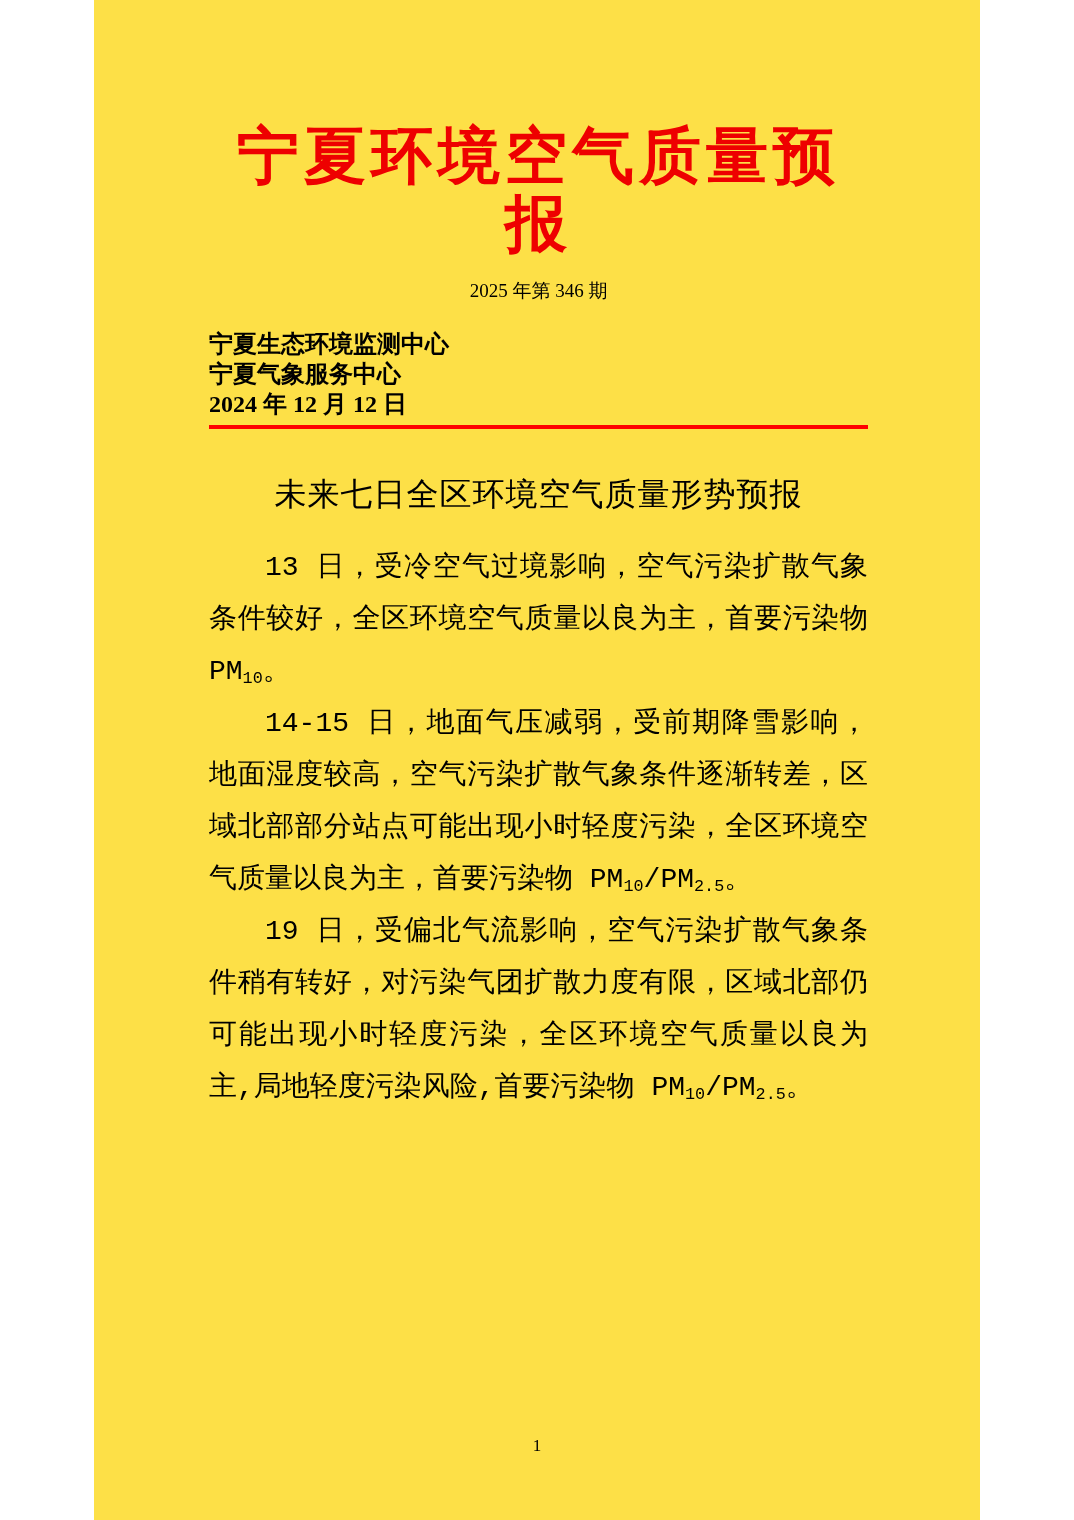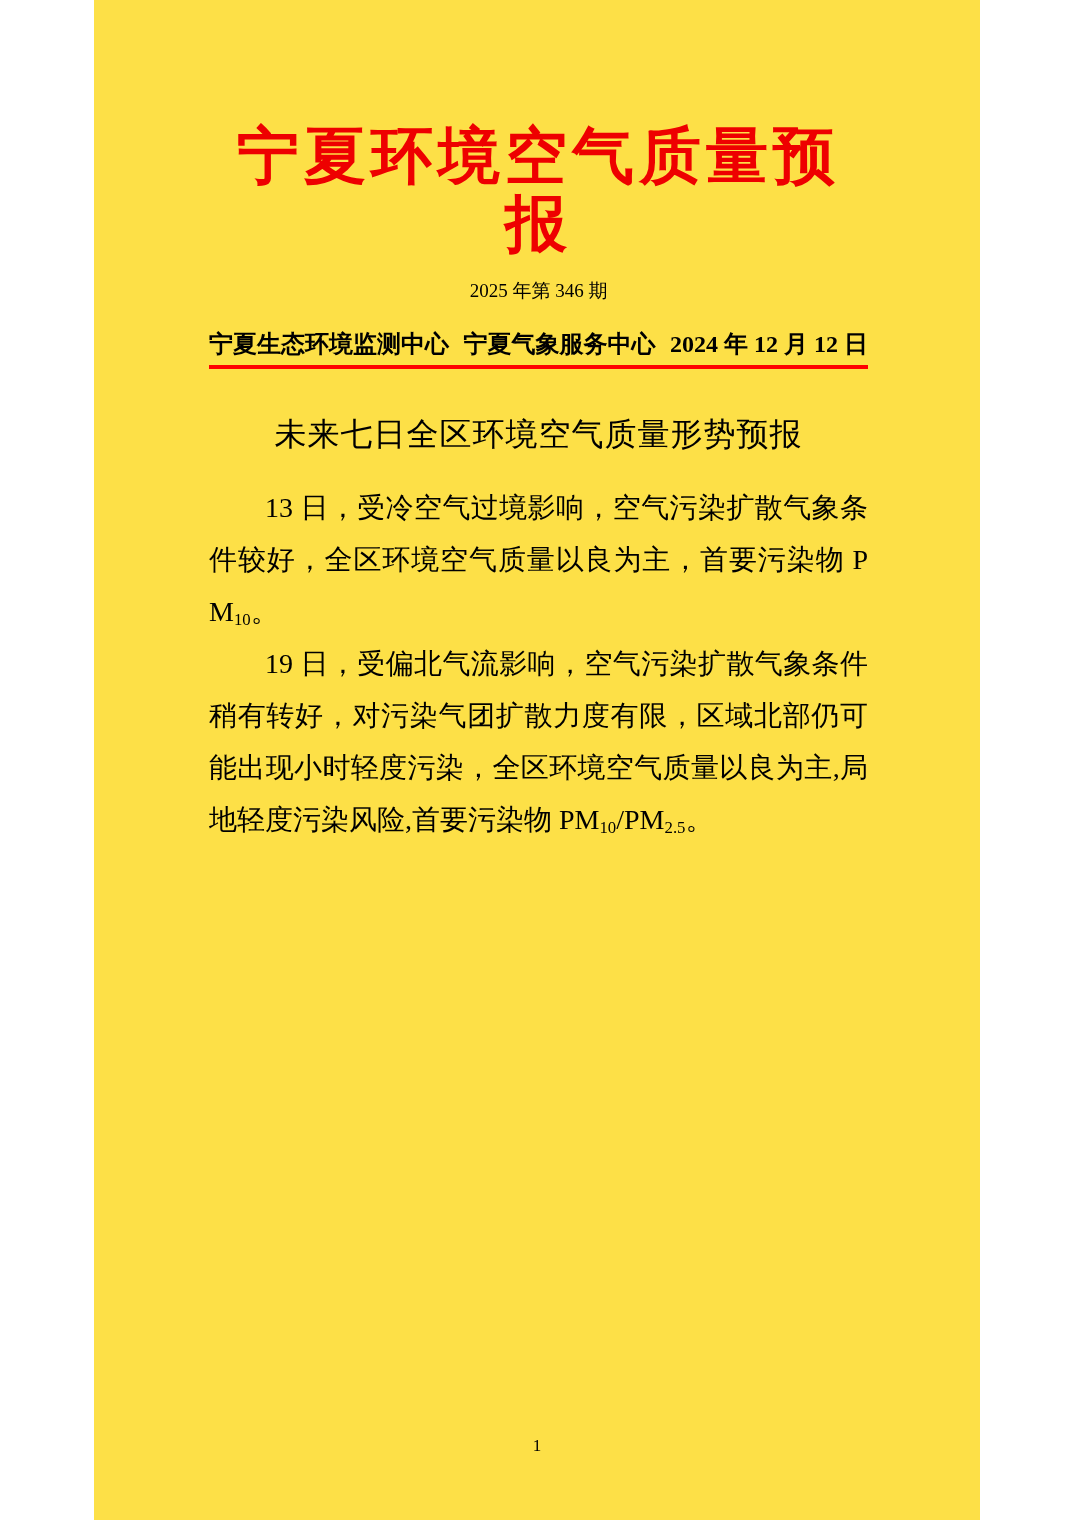--- a/index.html
+++ b/index.html
@@ -38,20 +38,21 @@
     line-height: 1.2;
   }
   .orgs-row {
     margin-top: 26px;
     display: flex;
     justify-content: space-between;
     align-items: baseline;
     font-size: 24px;
     font-weight: bold;
     line-height: 1.25;
+    flex-direction: column;
   }
   .red-rule {
     margin-top: 6px;
     height: 4px;
     background: #ff0000;
   }
   .section-title {
     margin: 46px 0 0 0;
     text-align: center;
     font-size: 32px;
@@ -63,20 +64,21 @@
   .body-text {
     margin-top: 28px;
   }
   .body-text p {
     margin: 0;
     font-size: 28px;
     line-height: 52px;
     text-align: justify;
     text-indent: 2em;
     word-break: break-all;
+    font-family: Liberation Mono, monospace;
   }
   .body-text sub {
     font-size: 60%;
     line-height: 0;
     vertical-align: -0.25em;
   }
   .page-number {
     position: absolute;
     left: 0;
     right: 0;
@@ -101,19 +103,20 @@
       <span>宁夏气象服务中心</span>
       <span>2024 年 12 月 12 日</span>
     </div>
 
     <div class="red-rule"></div>
 
     <h2 class="section-title">未来七日全区环境空气质量形势预报</h2>
 
     <div class="body-text">
         <p>13 日，受冷空气过境影响，空气污染扩散气象条件较好，全区环境空气质量以良为主，首要污染物 PM<sub>10</sub>。</p>
+        <p>14-15 日，地面气压减弱，受前期降雪影响，地面湿度较高，空气污染扩散气象条件逐渐转差，区域北部部分站点可能出现小时轻度污染，全区环境空气质量以良为主，首要污染物 PM<sub>10</sub>/PM<sub>2.5</sub>。</p>
         <p>19 日，受偏北气流影响，空气污染扩散气象条件稍有转好，对污染气团扩散力度有限，区域北部仍可能出现小时轻度污染，全区环境空气质量以良为主,局地轻度污染风险,首要污染物 PM<sub>10</sub>/PM<sub>2.5</sub>。</p>
       </div>
 
   </div>
 
   <div class="page-number">1</div>
 </div>
 
 </body></html>

